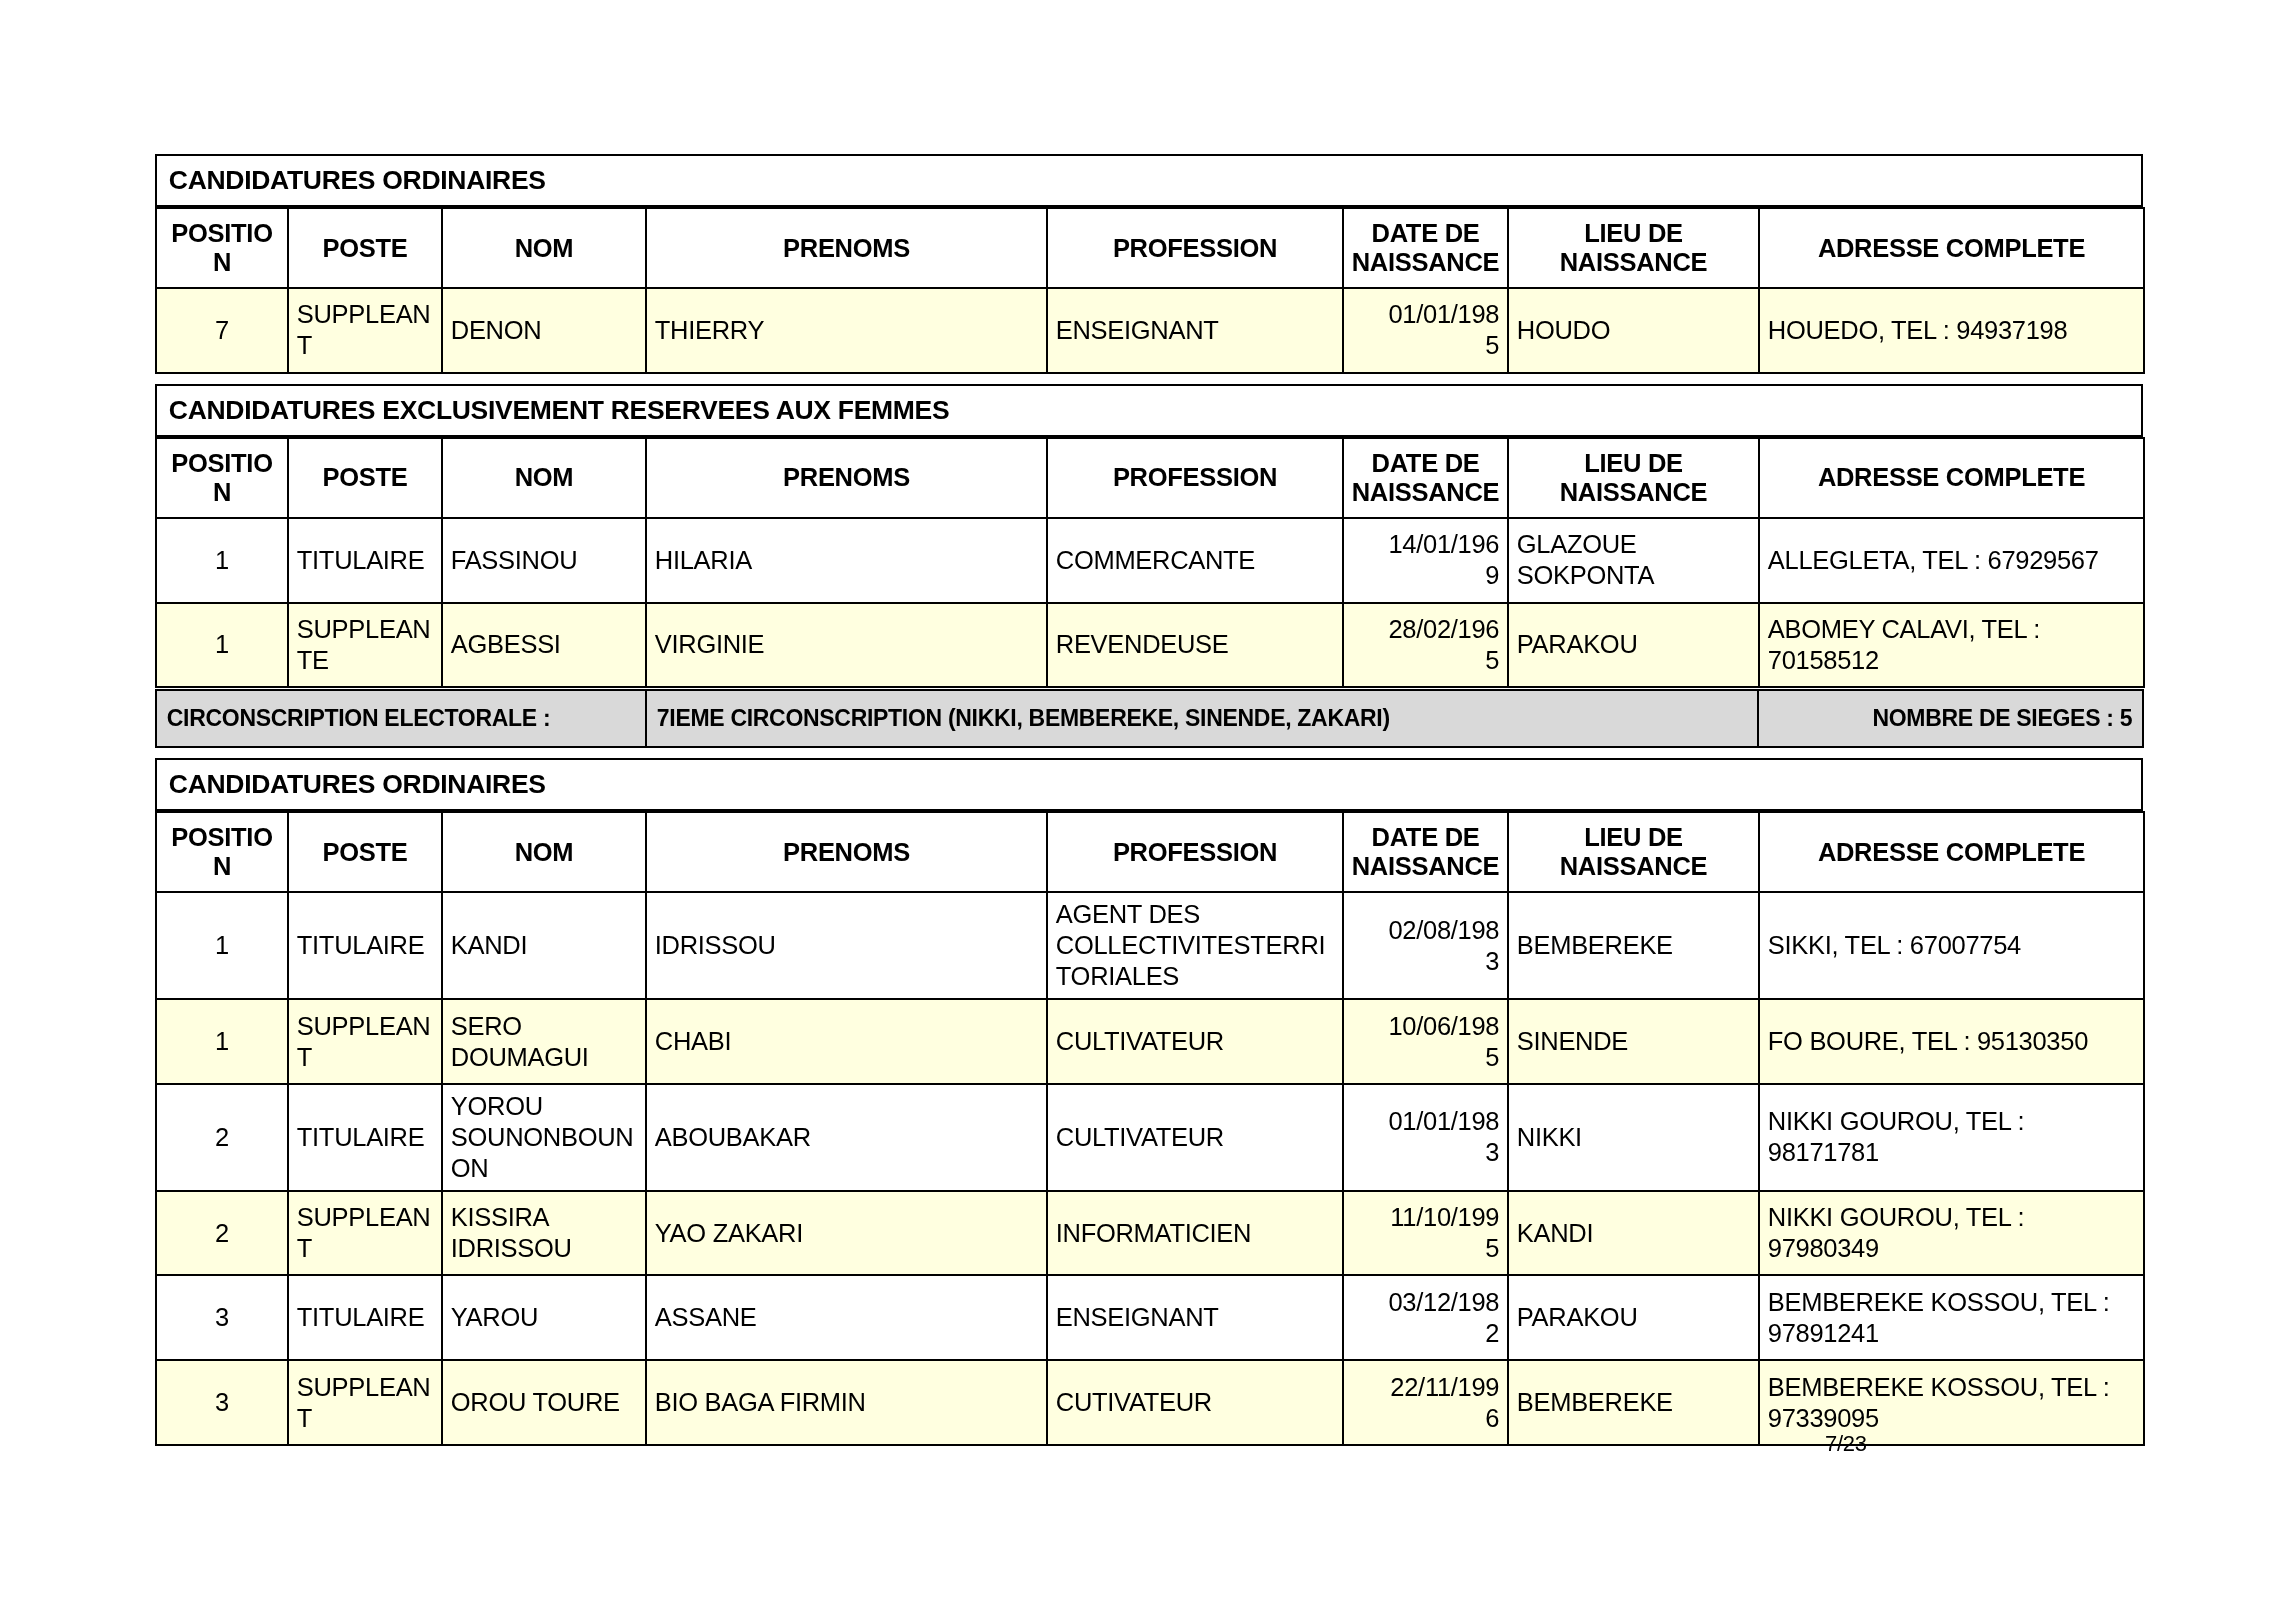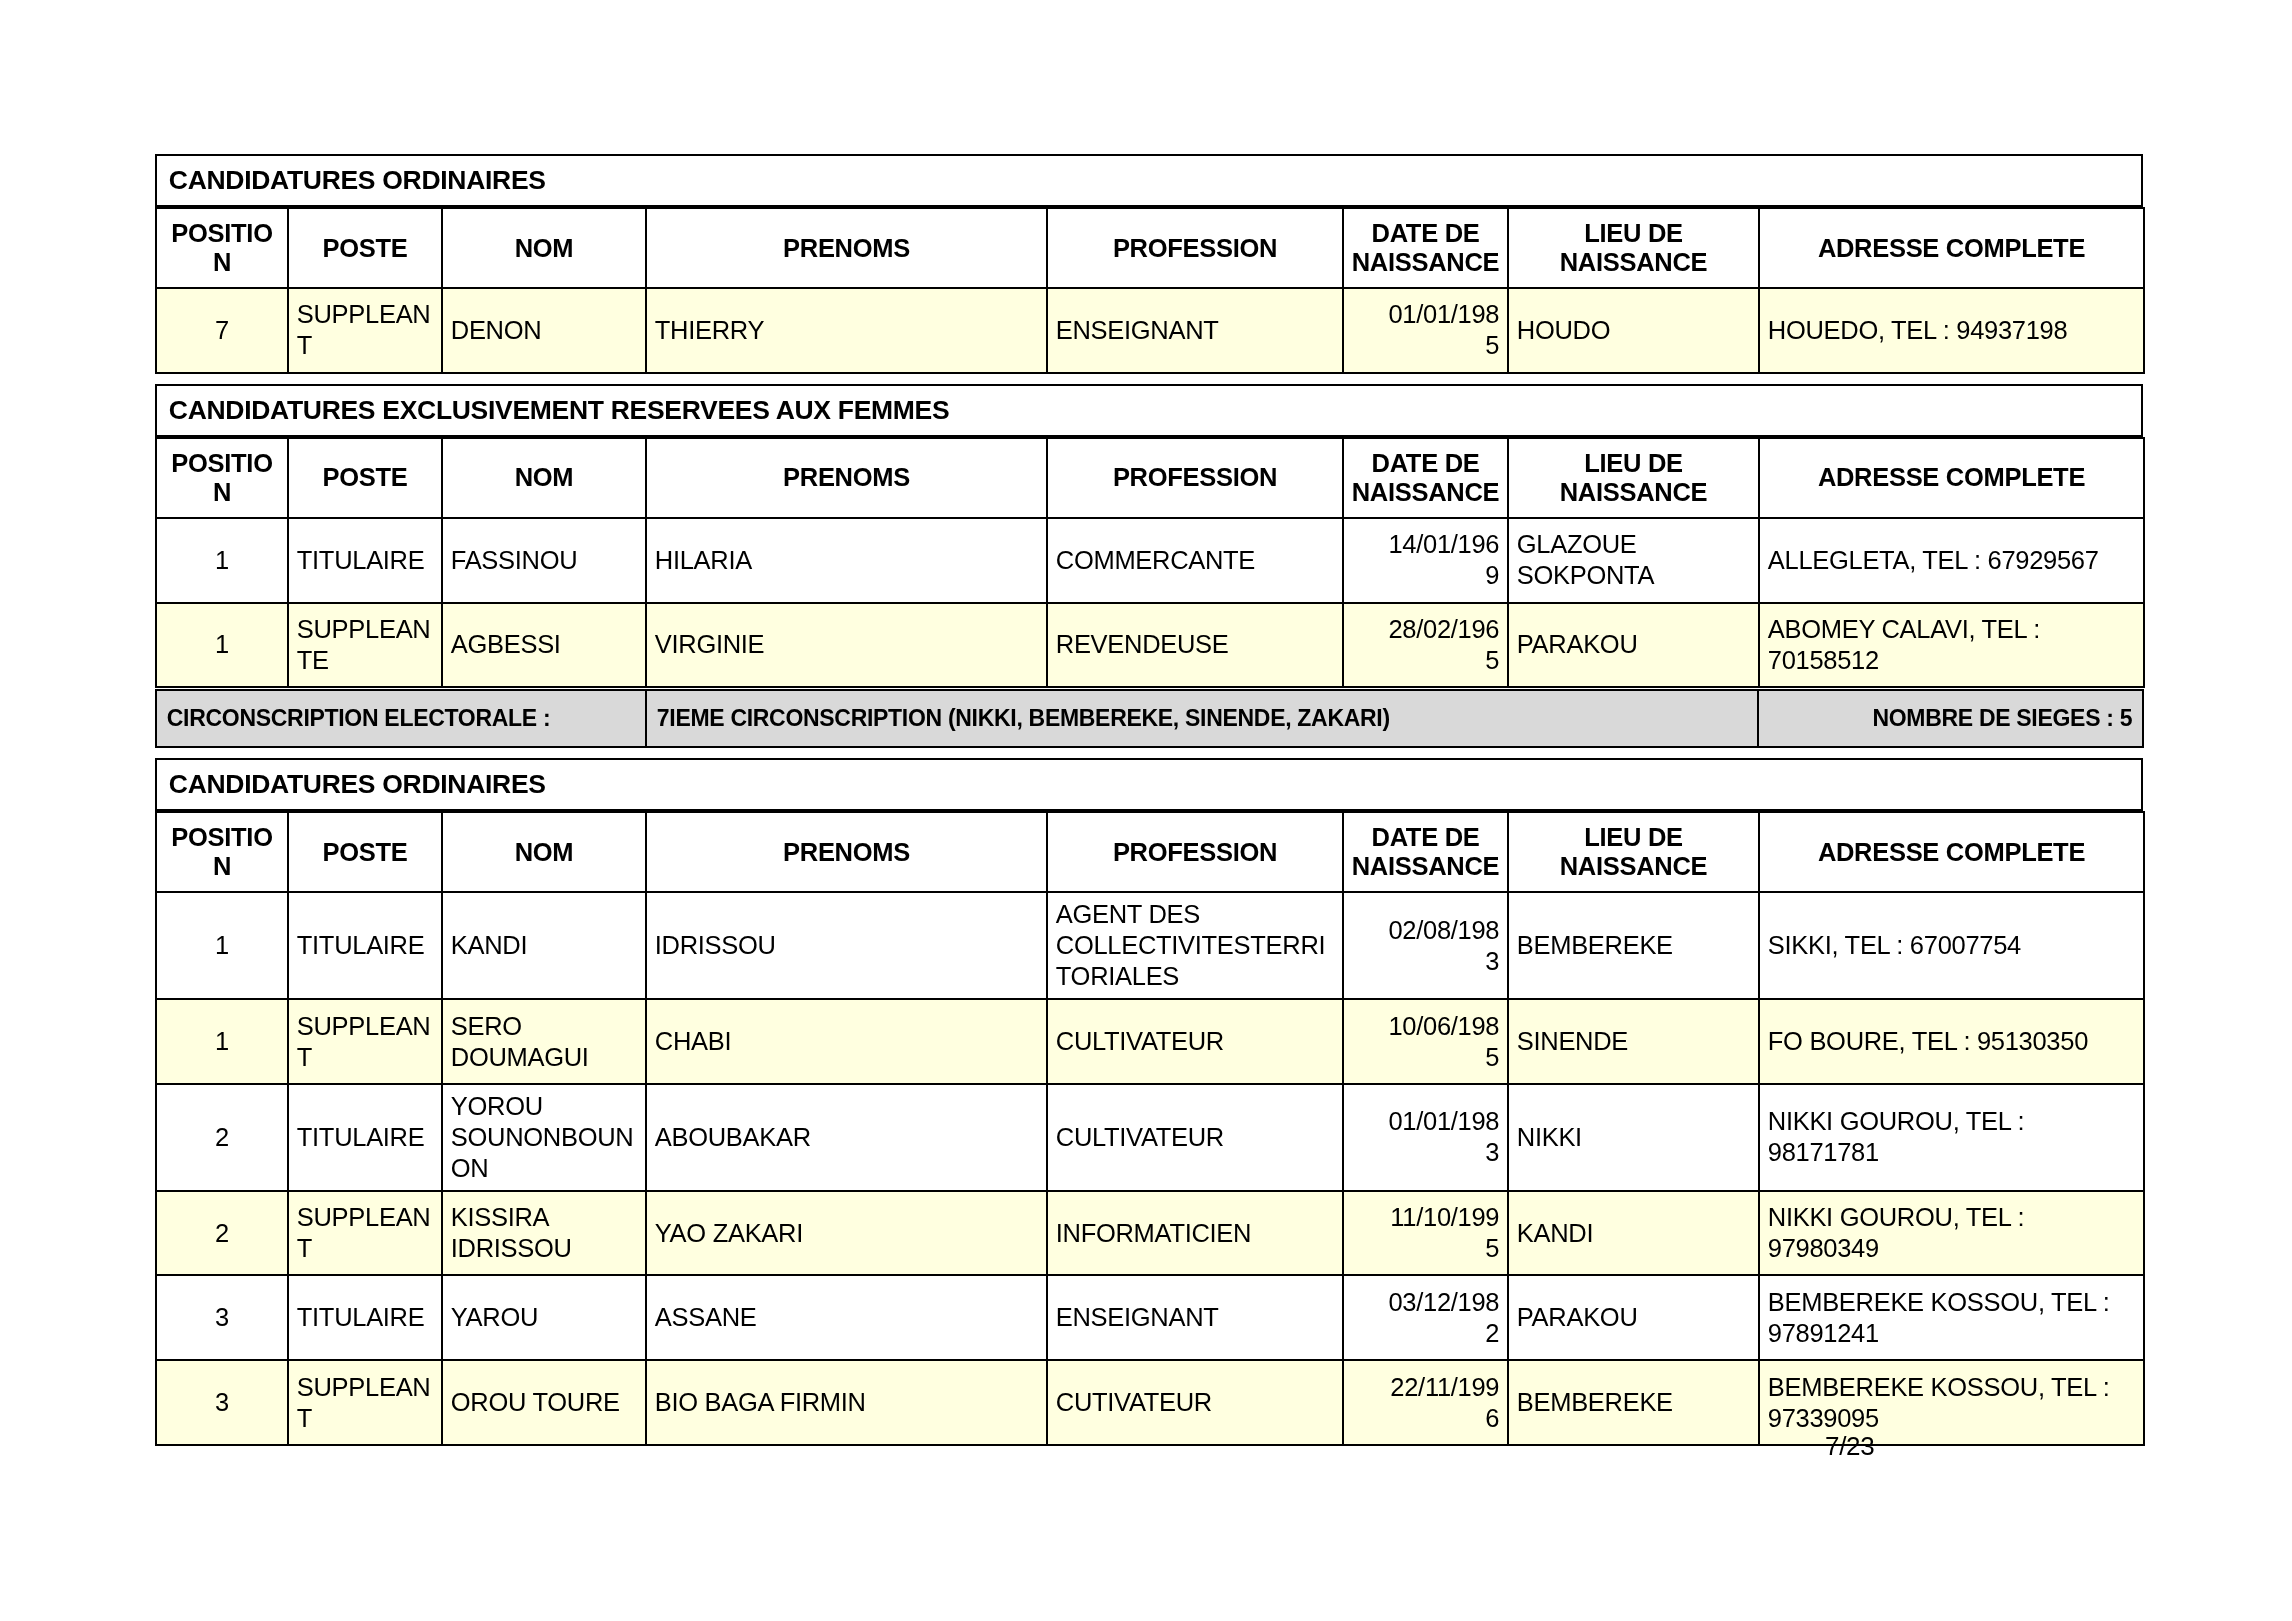--- a/index.html
+++ b/index.html
@@ -69,21 +69,21 @@
     height:51px;
     font-size:23px;
     font-weight:bold;
     background:var(--circ,#D9D9D9);
     padding:2px 9.8px;
   }
   table.circ-table td.seats { text-align:right; }
   .footer-page {
     position:absolute;
     left:1825px; top:1431px;
-    font-size:26px;
+    font-size:22px;
     letter-spacing:-0.3px;
   }
 </style>
 </head>
 <body>
 
 <div class="page">
   <div class="content">
       <div class="section">
         <div class="band">CANDIDATURES ORDINAIRES</div>

